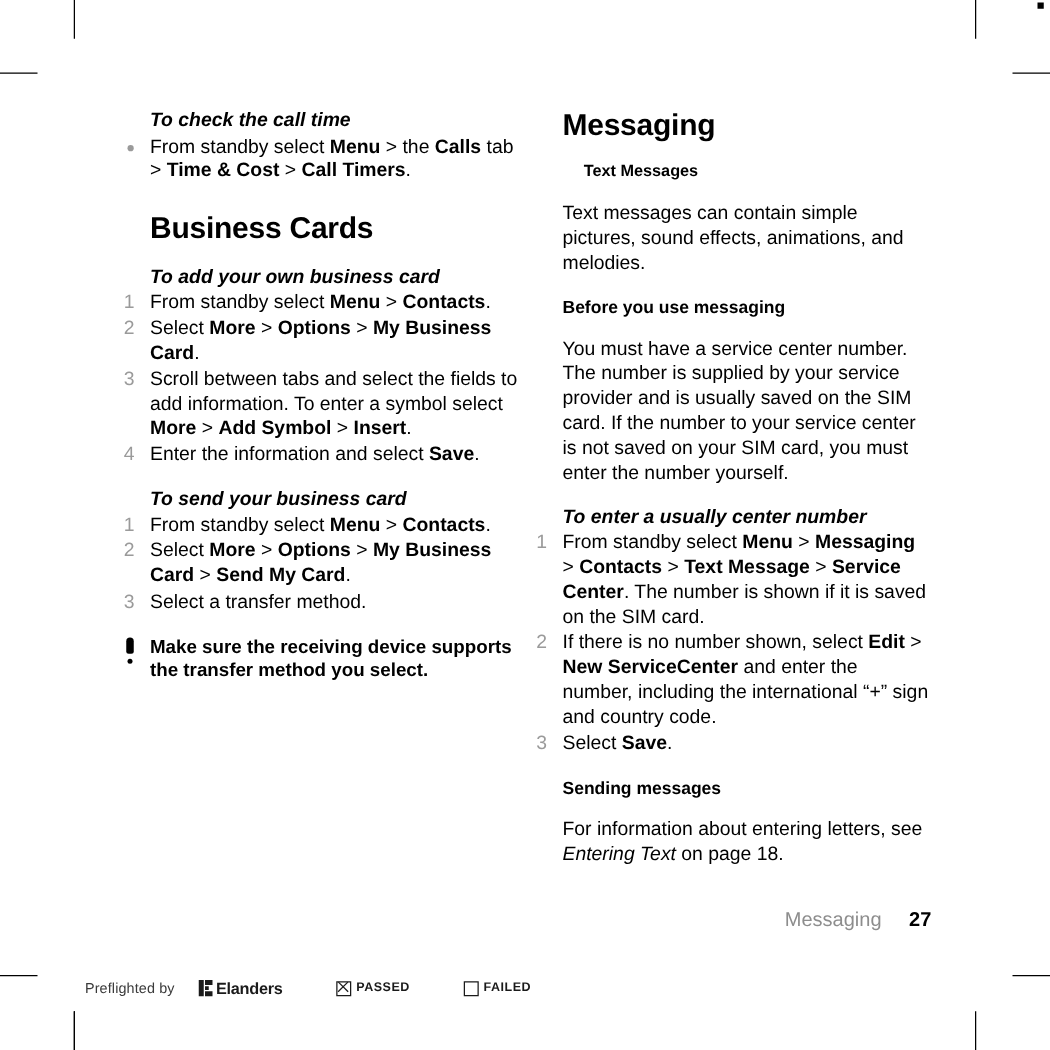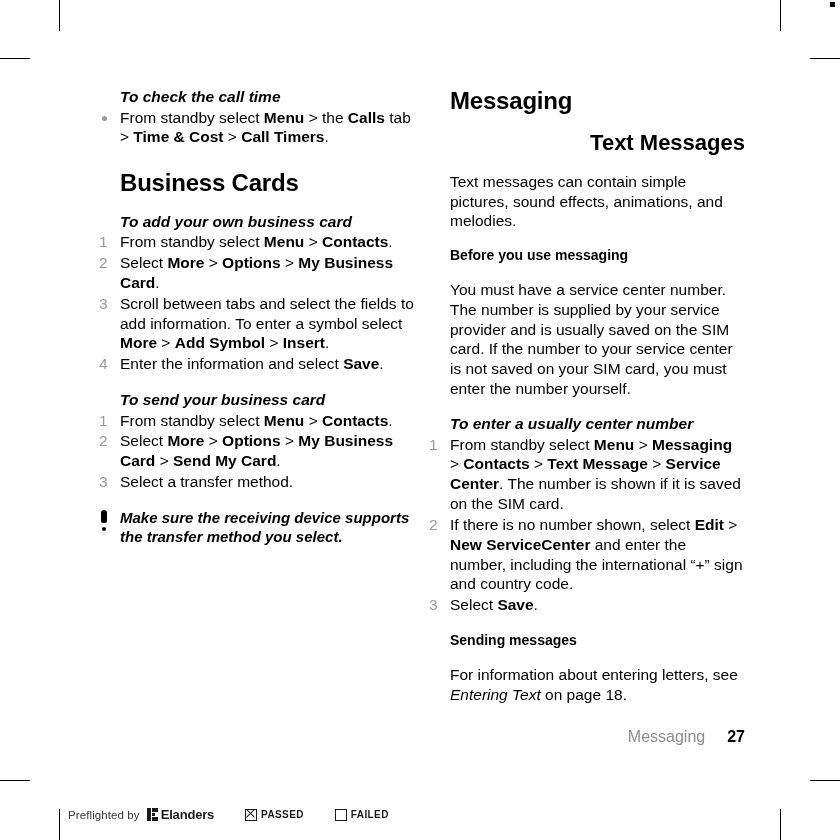--- a/index.html
+++ b/index.html
@@ -49,25 +49,24 @@
   .h1 {
     font-size: 24px;
     font-weight: bold;
     letter-spacing: -0.2px;
     margin: 0 0 16px 25px;
     line-height: 1.1;
   }
   .h1.indent0 { margin-left: 25px; }
 
   .h2 {
-    font-size: 22px;
+    font-size: 13px;
     font-weight: bold;
     margin: 0 0 4px 42px;
     line-height: 1.15;
-    text-align: right;
   }
 
   .h3 {
     font-size: 14px;
     font-weight: bold;
     margin: 0 0 1px 25px;
     line-height: 1.2;
   }
 
   .h-task {
@@ -143,21 +142,20 @@
   }
   .note .note-icon .dot {
     position: absolute;
     left: 2px; top: 17px;
     width: 4px; height: 4px;
     border-radius: 50%;
     background: #000;
   }
   .note .note-text {
     font-size: 15px;
-    font-style: italic;
     font-weight: bold;
     line-height: 1.3;
     text-align: center;
   }
 
   
   .footer {
     position: absolute;
     left: 0;
     top: 728px;
@@ -171,27 +169,28 @@
   }
   .footer .pageno {
     font-weight: bold;
     color: #000;
   }
 
   
   .preflight {
     position: absolute;
     left: 59px;
-    top: 799px;
+    top: 775px;
     height: 31px;
     display: flex;
     align-items: center;
     padding-left: 9px;
     font-size: 11px;
     color: #3a3a3a;
+    gap: 12px;
   }
   .preflight .pf-label {
     font-size: 11.5px;
     letter-spacing: 0.1px;
   }
   .preflight .pf-logo {
     display: inline-flex;
     align-items: center;
     margin-left: 7px;
   }

